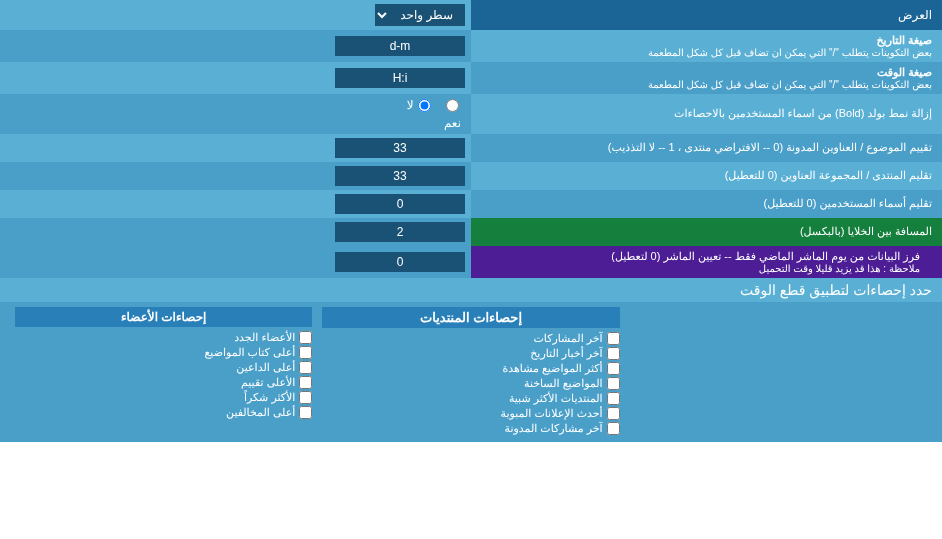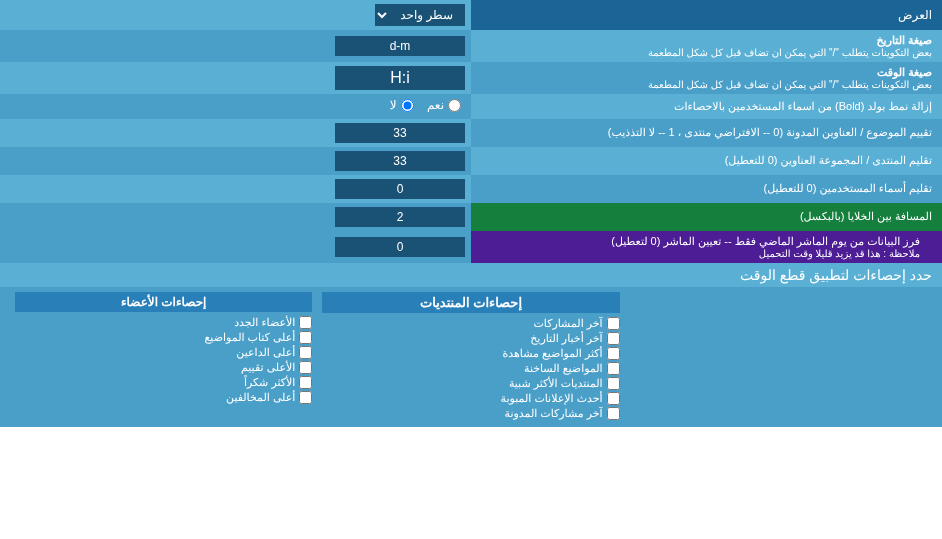--- a/index.html
+++ b/index.html
@@ -56,28 +56,28 @@
       <input type="text" style="background: rgb(26, 82, 118); color: rgb(255, 255, 255); border: none; padding: 3px 8px; width: 130px; text-align: center; font-size: 12px; direction: ltr;" value="d-m">
     </td>
   </tr>
 
   <tr>
     <td style="background:#4a9fc9; color:#fff; padding:4px 10px; text-align:right; font-size:11px;">
       <div style="font-weight:bold;">صيغة الوقت</div>
       <div style="font-size:10px;">بعض التكوينات يتطلب "/" التي يمكن ان تضاف قبل كل شكل المطعمة</div>
     </td>
     <td style="background:#5ab0d4; padding:4px 6px; text-align:right;">
-      <input type="text" style="background: rgb(26, 82, 118); color: rgb(255, 255, 255); border: none; padding: 3px 8px; width: 130px; text-align: center; font-size: 16px; direction: ltr;" value="H:i">
+      <input type="text" style="background: rgb(26, 82, 118); color: rgb(255, 255, 255); border: none; padding: 3px 8px; width: 130px; text-align: center; font-size: 12px; direction: ltr;" value="H:i">
     </td>
   </tr>
 
   <tr>
     <td style="background:#5ab0d4; color:#fff; padding:4px 10px; text-align:right; font-size:11px;">إزالة نمط بولد (Bold) من اسماء المستخدمين بالاحصاءات</td>
     <td style="background:#4a9fc9; padding:4px 10px; text-align:right;">
-      <span style="display:inline-flex; align-items:center; gap:4px; color:#fff; margin-left:10px; direction:rtl;">
+      <span style="display:inline-flex; align-items:center; gap:4px; color:#fff; margin-left:10px; direction:rtl;flex-direction:column;">
         <input type="radio" name="bold" value="yes" style="">
         <label>نعم</label>
       </span>
       <span style="display:inline-flex; align-items:center; gap:4px; color:#fff; direction:rtl;">
         <input type="radio" name="bold" value="no" checked="" style="">
         <label>لا</label>
       </span>
     </td>
   </tr>
 

